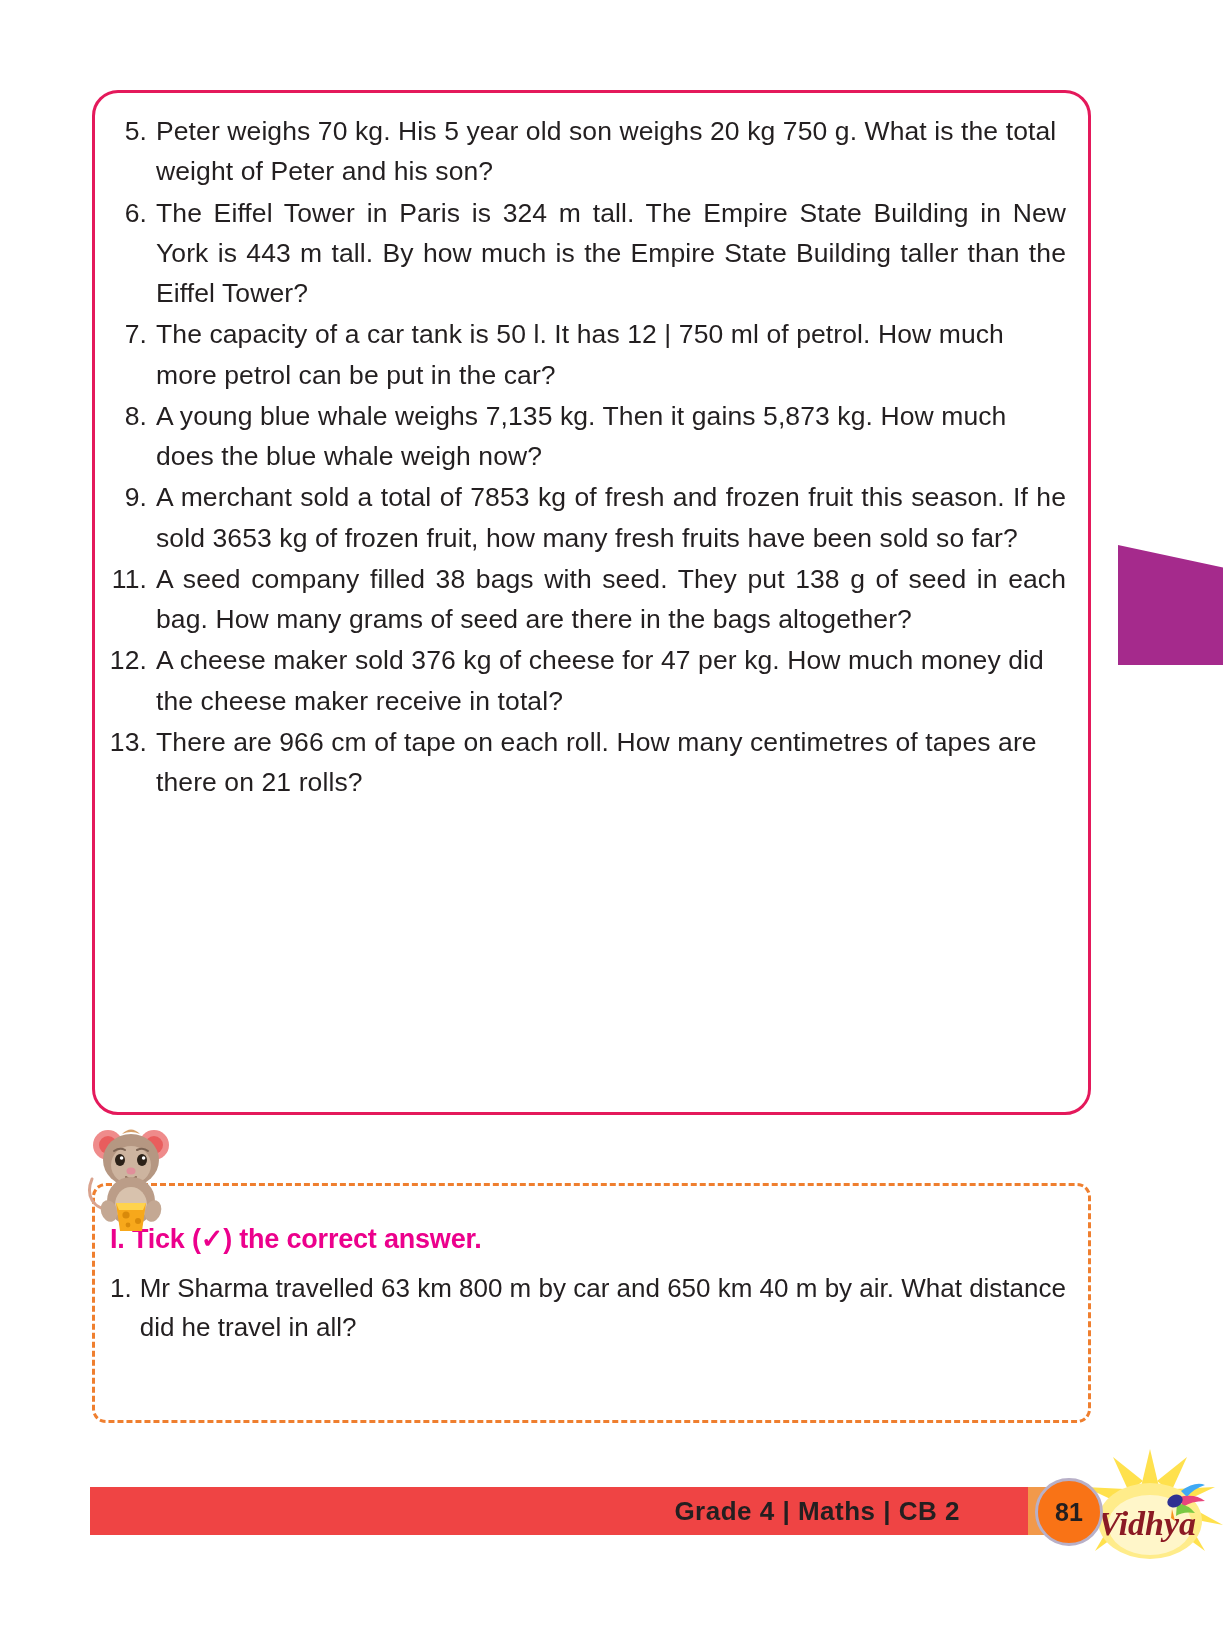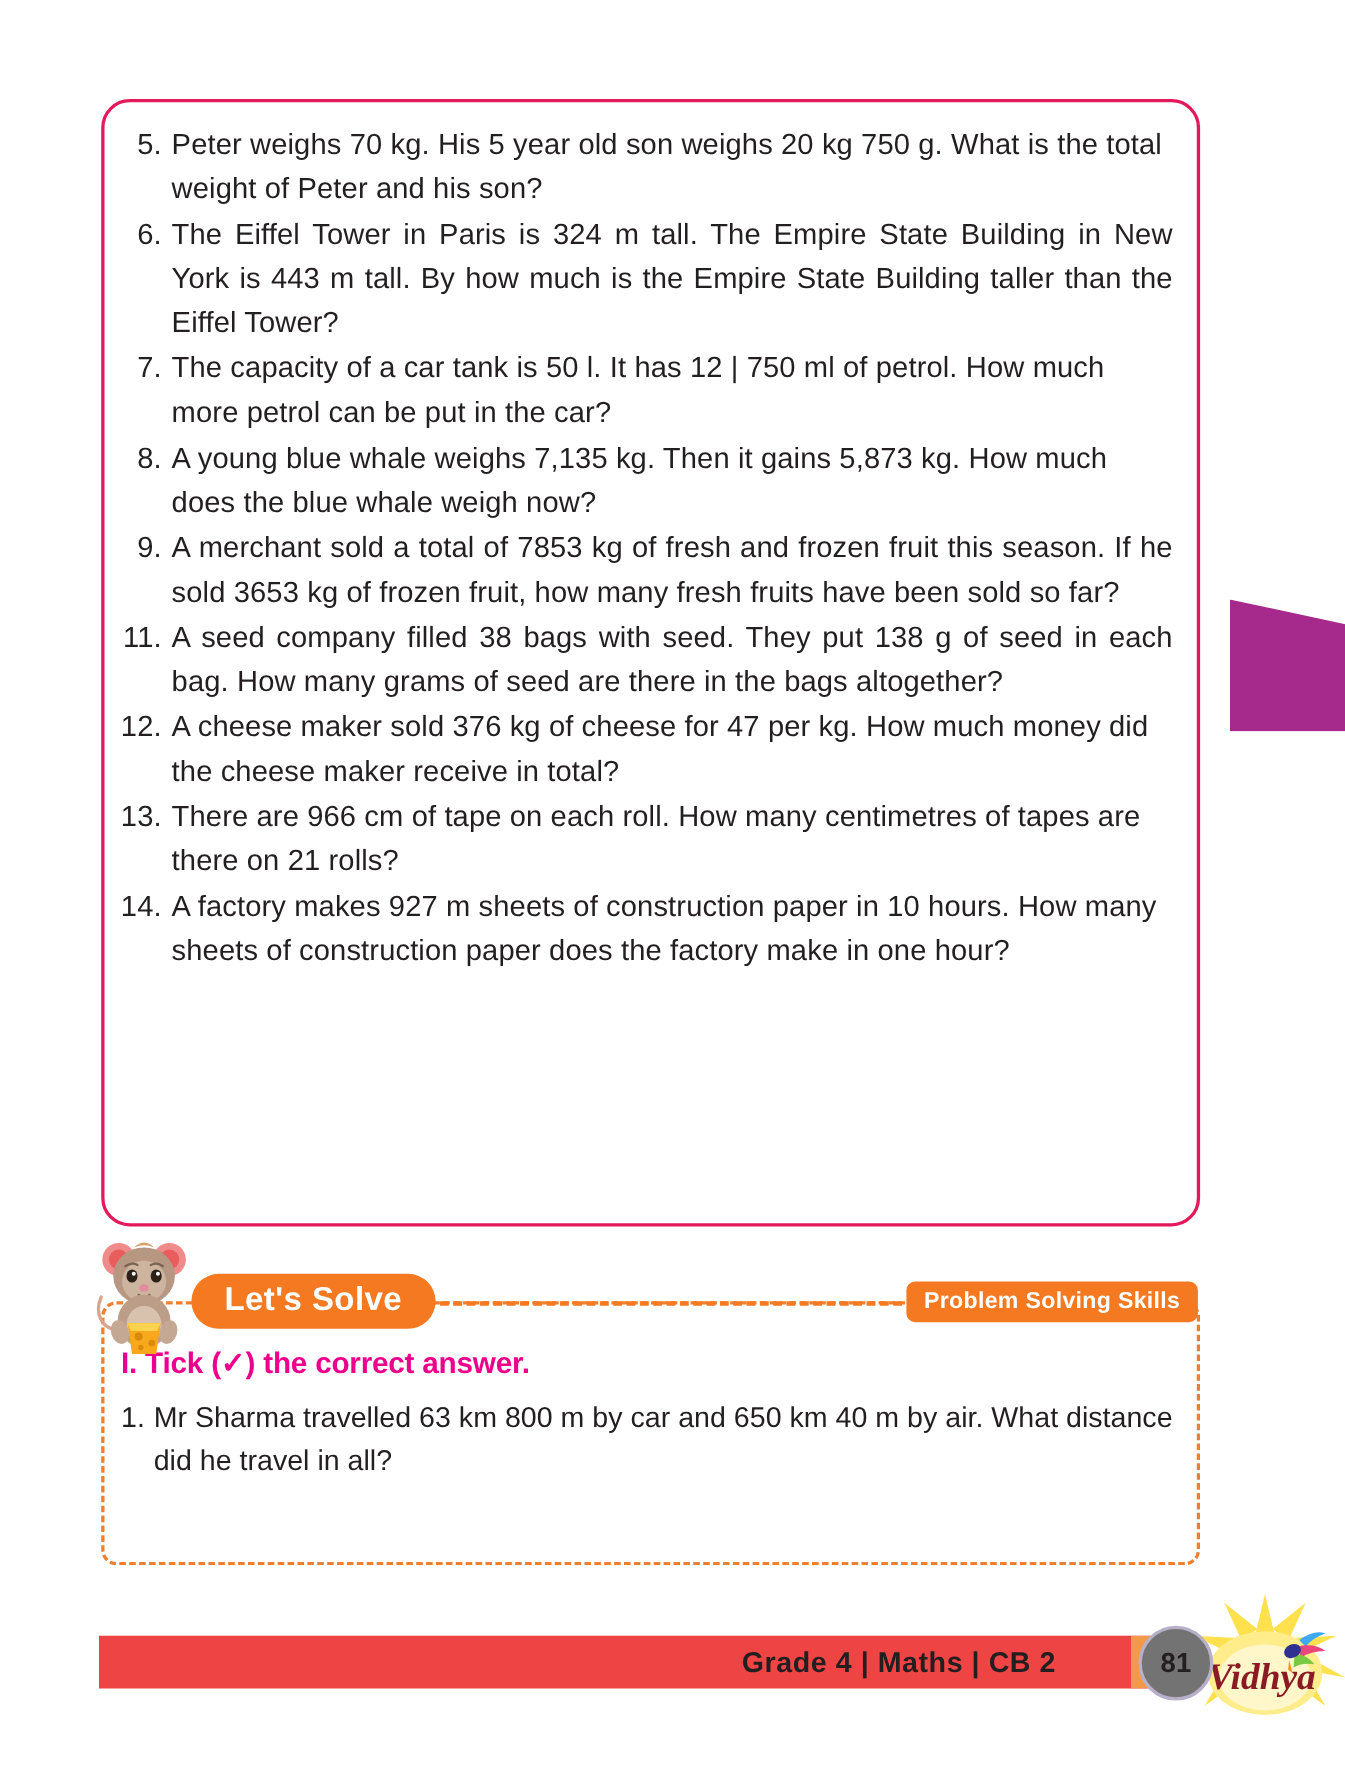--- a/index.html
+++ b/index.html
@@ -205,21 +205,21 @@
     z-index: 2;
   }
   .page-circle {
     position: absolute;
     left: 1035px;
     top: 1478px;
     width: 62px;
     height: 62px;
     border-radius: 50%;
     border: 3px solid #b8b0c8;
-    background: #737373;
+    background: #f97316;
     display: flex;
     align-items: center;
     justify-content: center;
     font-size: 25px;
     font-weight: bold;
     color: #231f20;
     z-index: 5;
   }
   .logo {
     position: absolute;
@@ -261,24 +261,20 @@
       <span class="q-num">11.</span>
       <span class="q-text">A seed company filled 38 bags with seed. They put 138 g of seed in each bag. How many grams of seed are there in the bags altogether?</span>
     </li>
     <li class="q-item">
       <span class="q-num">12.</span>
       <span class="q-text no-justify">A cheese maker sold 376 kg of cheese for 47 per kg. How much money did the cheese maker receive in total?</span>
     </li>
     <li class="q-item">
       <span class="q-num">13.</span>
       <span class="q-text no-justify">There are 966 cm of tape on each roll. How many centimetres of tapes are there on 21 rolls?</span>
-    </li>
-    <li class="q-item">
-      <span class="q-num">14.</span>
-      <span class="q-text no-justify">A factory makes 927 m sheets of construction paper in 10 hours. How many sheets of construction paper does the factory make in one hour?</span>
     </li>
   </ul>
 </div>
 
 <div class="solve-section">
   <div class="solve-dashed"></div>
 
   <svg class="mouse" viewBox="0 0 105 125">
     <path d="M34 95 C8 96 4 78 10 64" stroke="#d9a38e" stroke-width="3" fill="none" stroke-linecap="round"></path>
     <ellipse cx="26" cy="30" rx="15" ry="15" fill="#ef8b8b"></ellipse>
@@ -300,25 +296,20 @@
     <ellipse cx="49" cy="90" rx="16" ry="18" fill="#d8c2ad"></ellipse>
     <ellipse cx="27" cy="96" rx="8" ry="11" fill="#c4a893" transform="rotate(-18 27 96)"></ellipse>
     <ellipse cx="71" cy="96" rx="8" ry="11" fill="#c4a893" transform="rotate(18 71 96)"></ellipse>
     <path d="M34 88 h30 l-4 28 h-22 z" fill="#f7a81b"></path>
     <path d="M34 88 h30 l-3 7 h-24 z" fill="#ffd34d"></path>
     <circle cx="44" cy="100" r="3.6" fill="#d98a0a"></circle>
     <circle cx="56" cy="106" r="3" fill="#d98a0a"></circle>
     <circle cx="46" cy="110" r="2.4" fill="#d98a0a"></circle>
   </svg>
 
-  <div class="solve-header">
-    <div class="solve-pill">Let's Solve</div>
-    <div class="solve-dashline"></div>
-    <div class="skills-pill">Problem Solving Skills</div>
-  </div>
 
   <div class="solve-body">
     <div class="tick-heading">
       <span>I. Tick (</span><span class="tickbox">✓</span><span>) the correct answer.</span>
     </div>
 
     <div class="mcq-question">
       <span class="mcq-num">1.</span>
       <span class="mcq-text">Mr Sharma travelled 63 km 800 m by car and 650 km 40 m by air. What distance did he travel in all?</span>
     </div>

